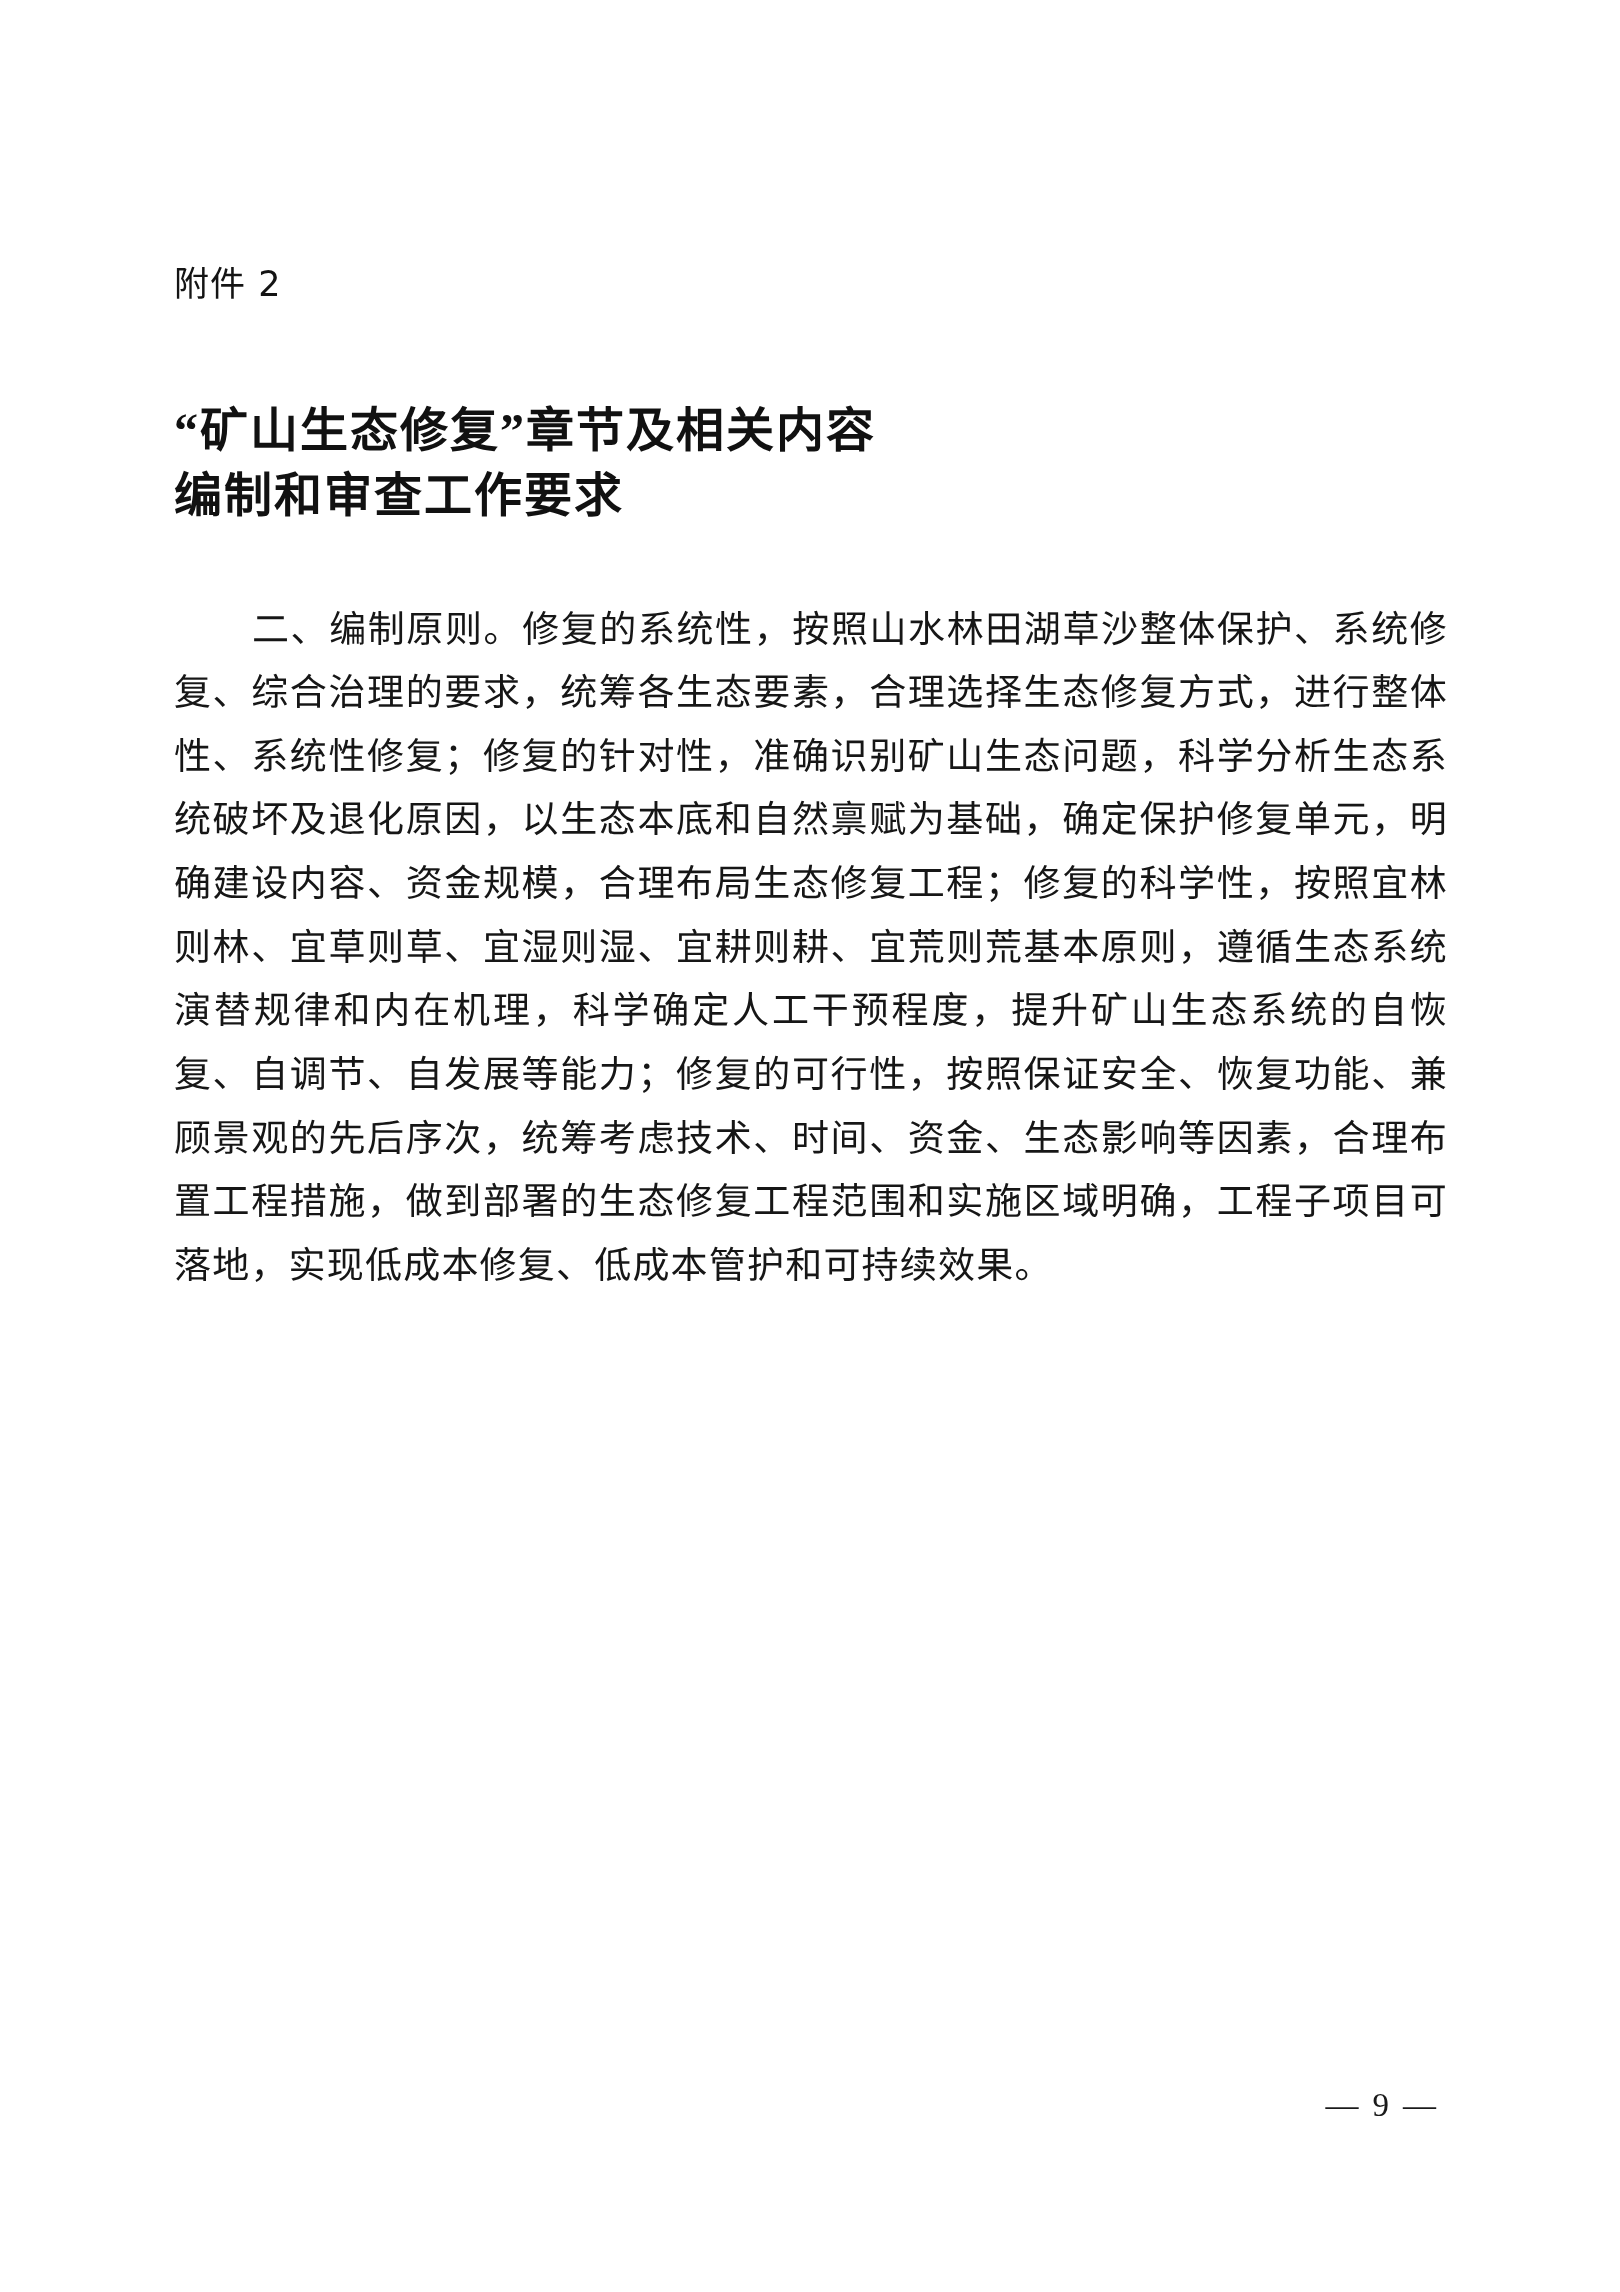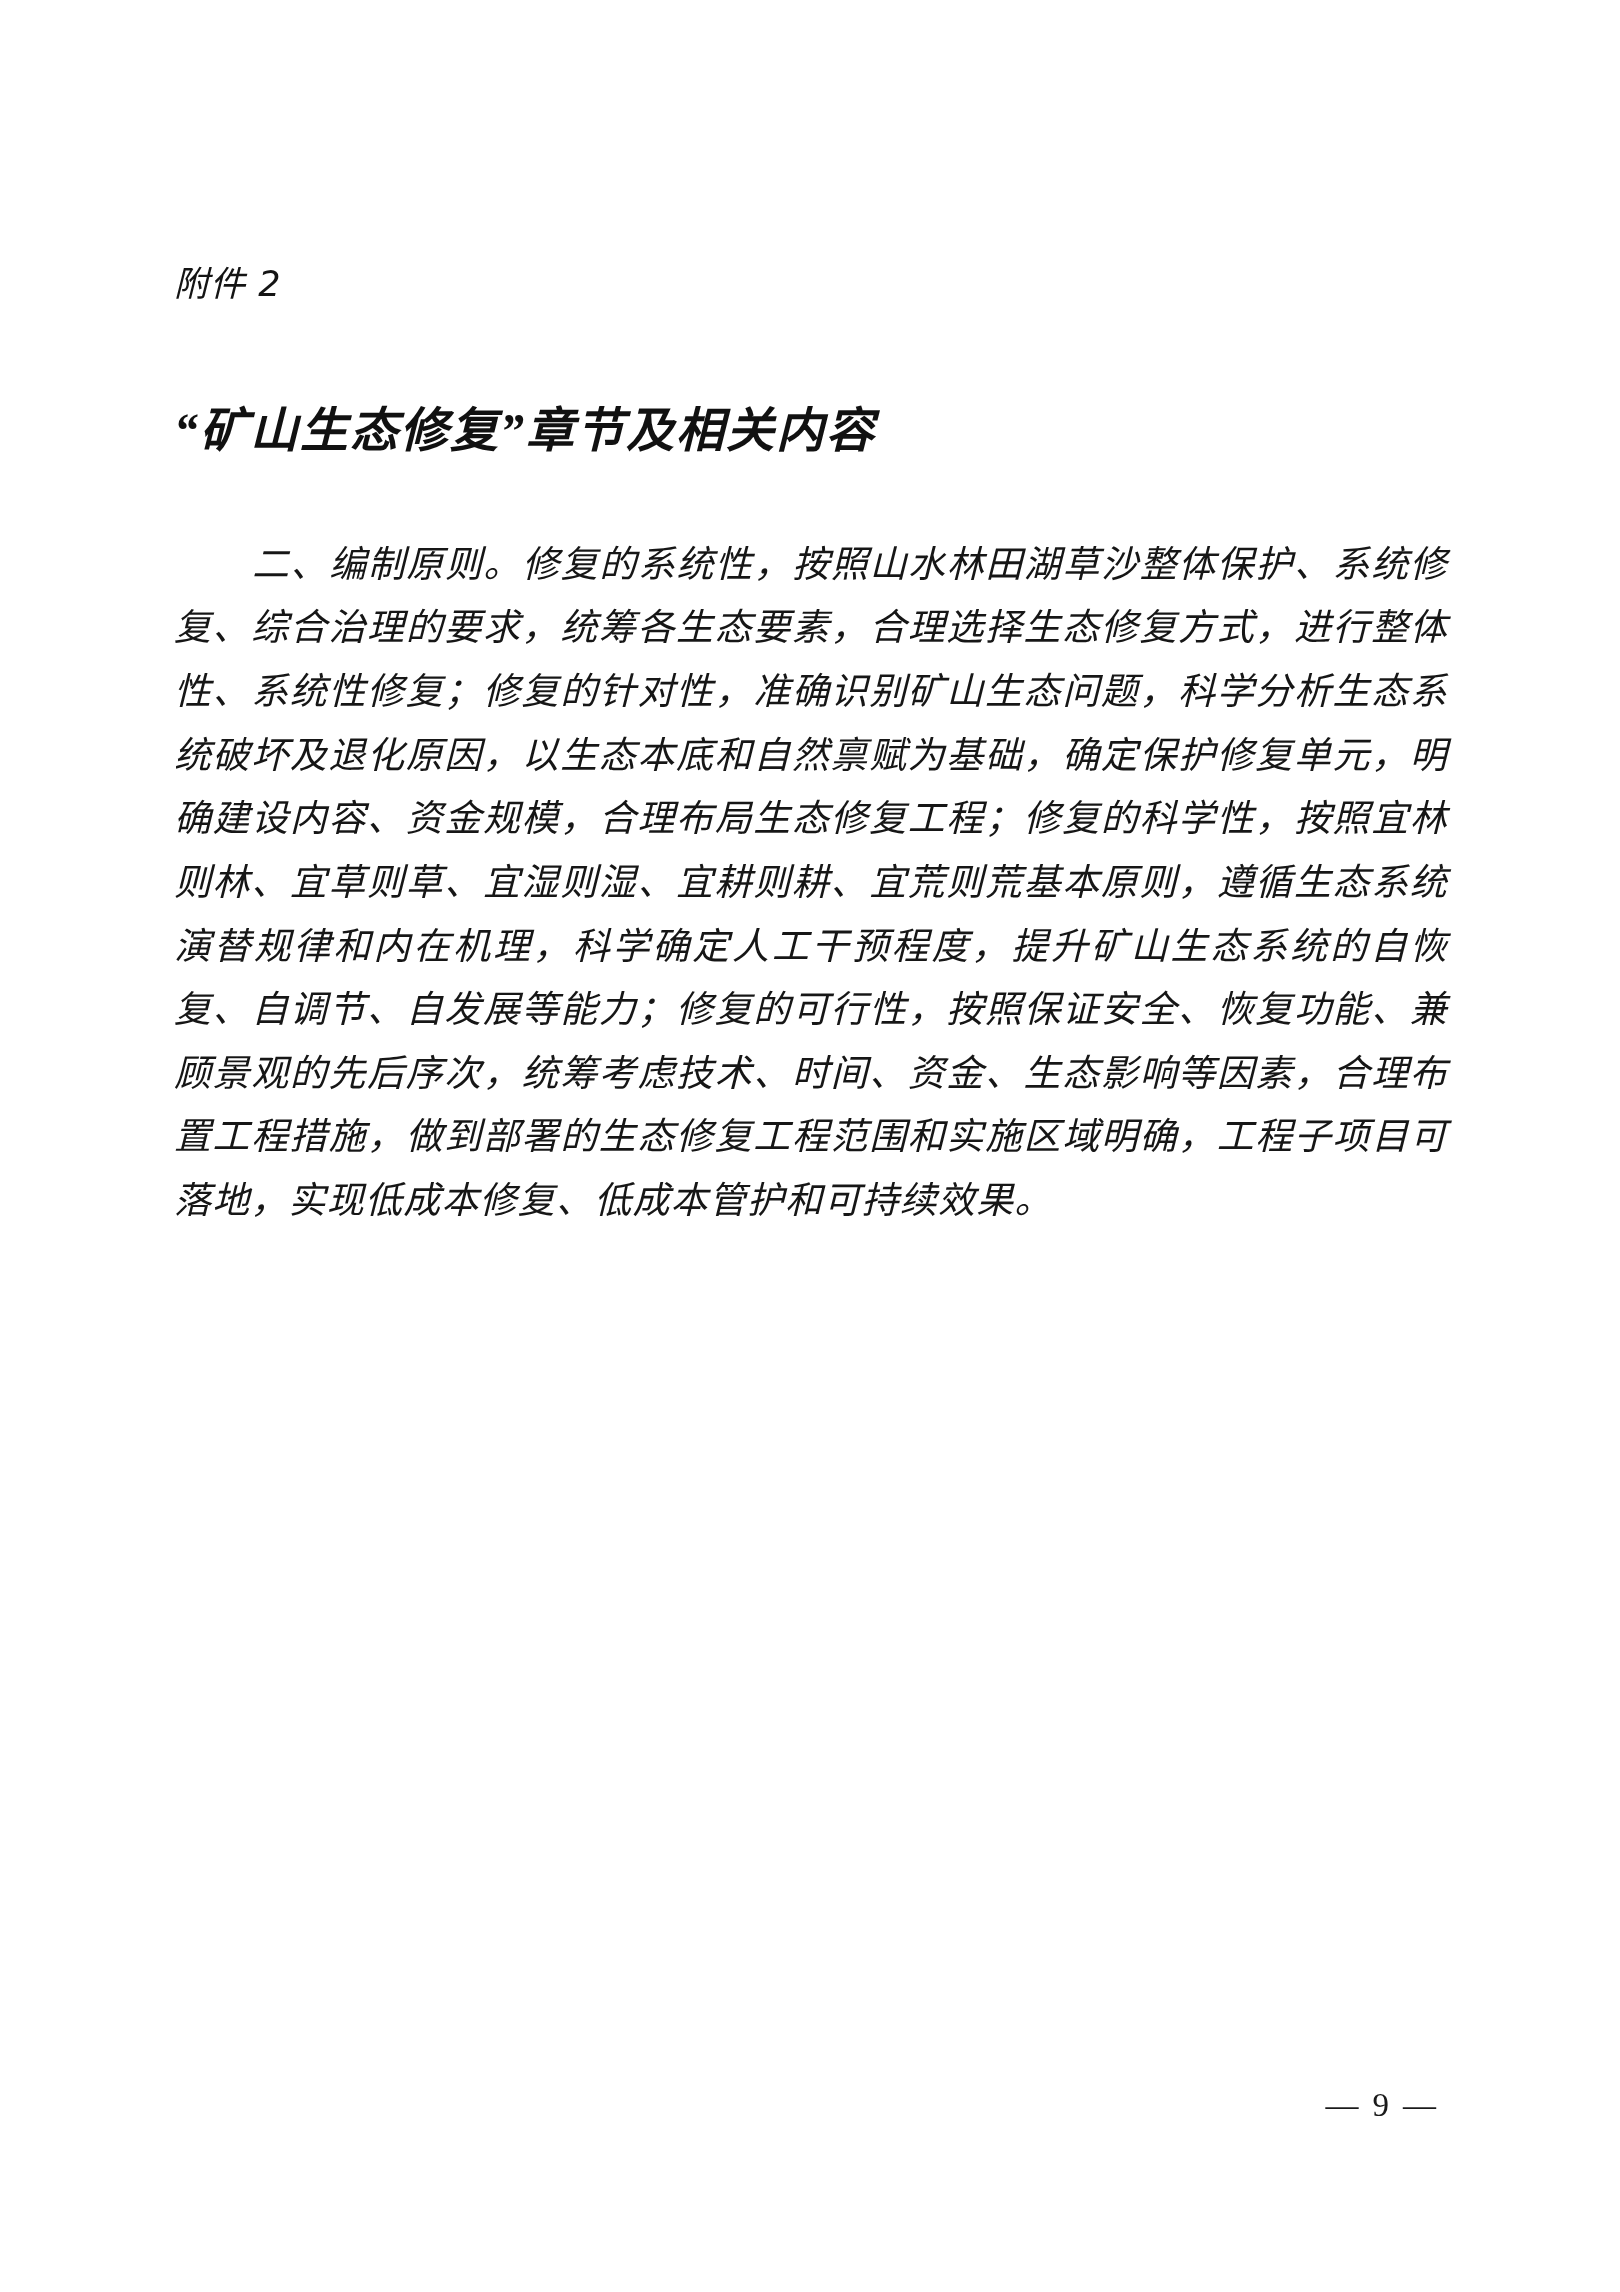--- a/index.html
+++ b/index.html
@@ -15,21 +15,20 @@
     margin: 0 auto;
     overflow: hidden;
     font-family: "Liberation Serif", "DejaVu Serif", serif;
     color: #1a1a1a;
   }
   .content {
     position: absolute;
     left: 174px;
     top: 0;
     width: 1274px;
-    font-style: italic;
   }
   .attachment-label {
     margin-top: 263px;
     font-size: 35px;
     line-height: 1.2;
     letter-spacing: 1px;
     color: #141414;
     font-family: "DejaVu Sans", "Liberation Sans", sans-serif;
   }
   .doc-title {
@@ -72,20 +71,21 @@
 </head>
 <body>
 
 <div class="page">
   <div class="content">
 
     <div class="attachment-label">附件 2</div>
 
     <div class="doc-title">
       <span class="line">“矿山生态修复”章节及相关内容</span>
+      <span class="line">编制和审查工作要求</span>
     </div>
 
     <div class="body-text">
       <p class="para">二、编制原则。修复的系统性，按照山水林田湖草沙整体保护、系统修复、综合治理的要求，统筹各生态要素，合理选择生态修复方式，进行整体性、系统性修复；修复的针对性，准确识别矿山生态问题，科学分析生态系统破坏及退化原因，以生态本底和自然禀赋为基础，确定保护修复单元，明确建设内容、资金规模，合理布局生态修复工程；修复的科学性，按照宜林则林、宜草则草、宜湿则湿、宜耕则耕、宜荒则荒基本原则，遵循生态系统演替规律和内在机理，科学确定人工干预程度，提升矿山生态系统的自恢复、自调节、自发展等能力；修复的可行性，按照保证安全、恢复功能、兼顾景观的先后序次，统筹考虑技术、时间、资金、生态影响等因素，合理布置工程措施，做到部署的生态修复工程范围和实施区域明确，工程子项目可落地，实现低成本修复、低成本管护和可持续效果。</p>
     </div>
 
   </div>
 
   <div class="page-number">— 9 —</div>
 </div>

